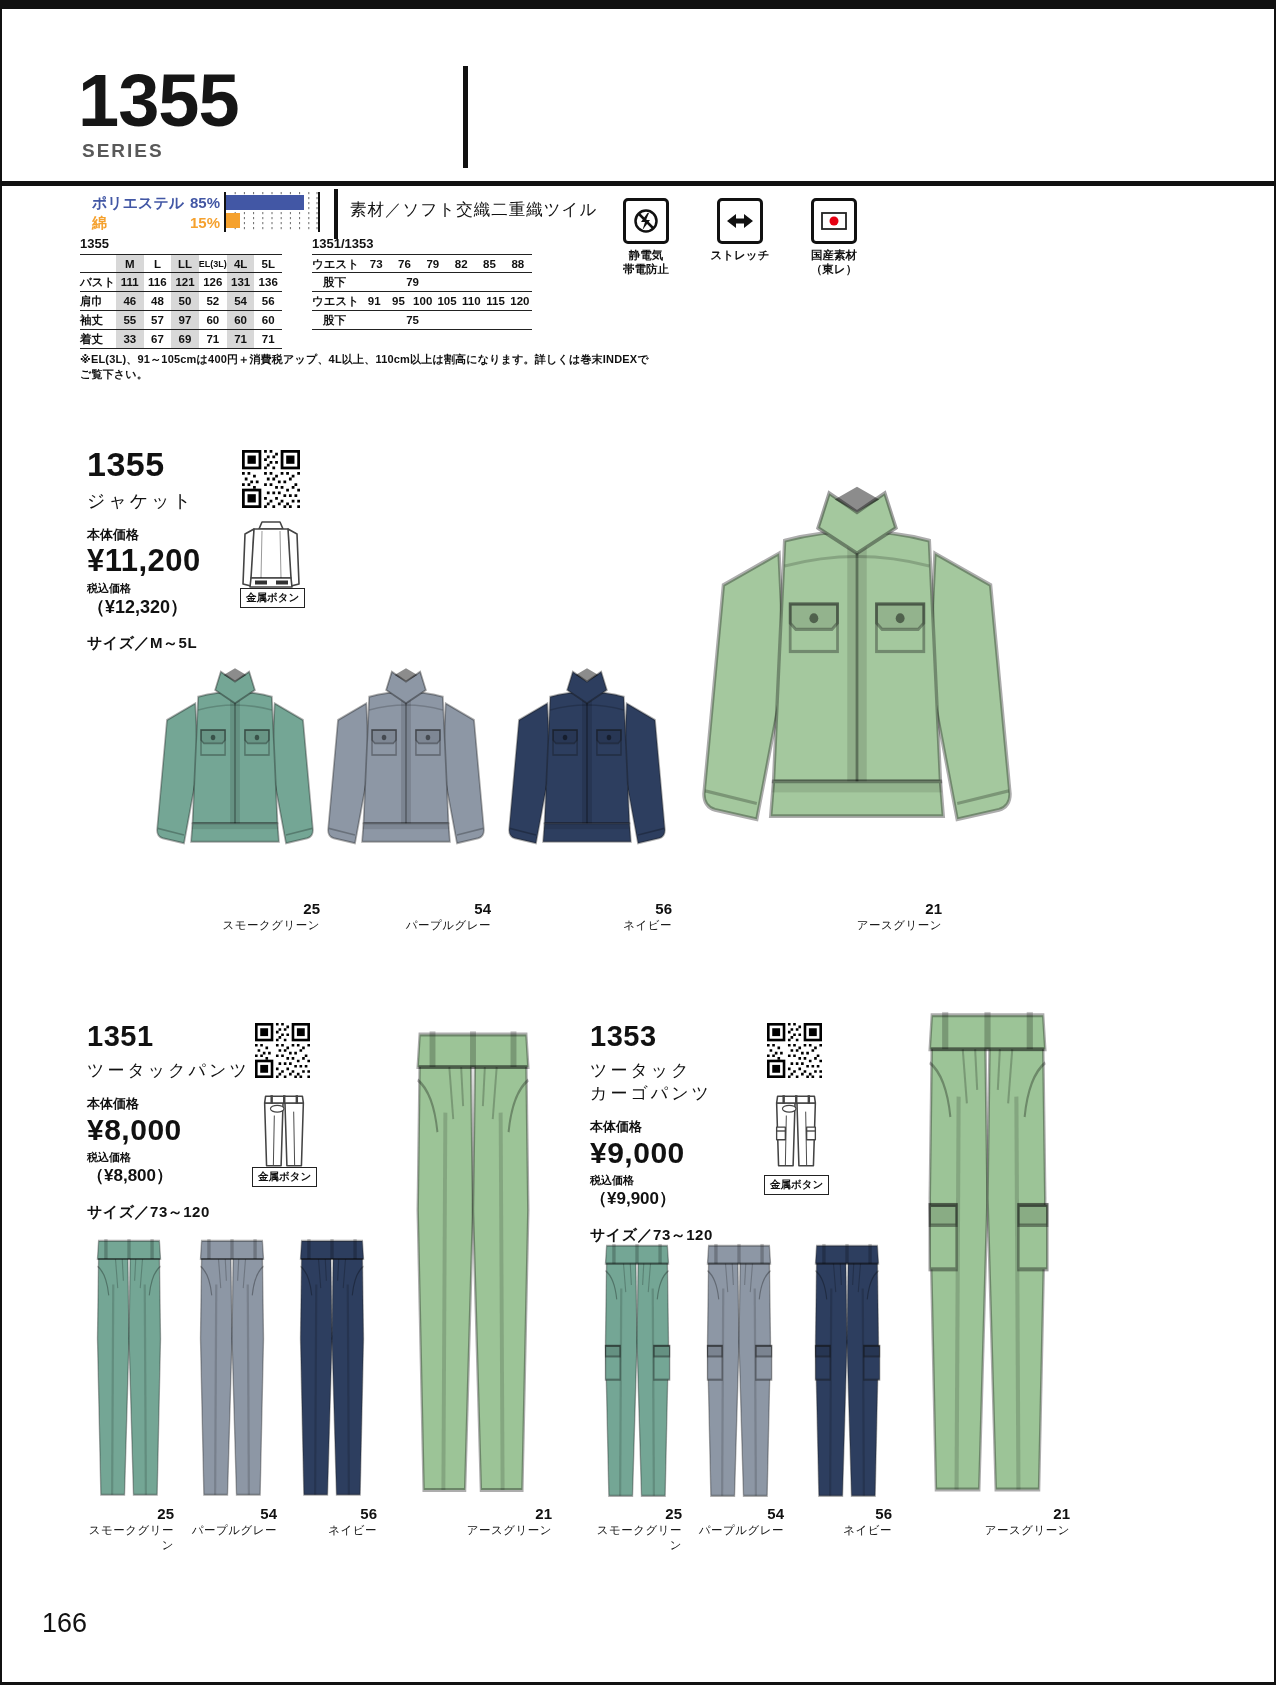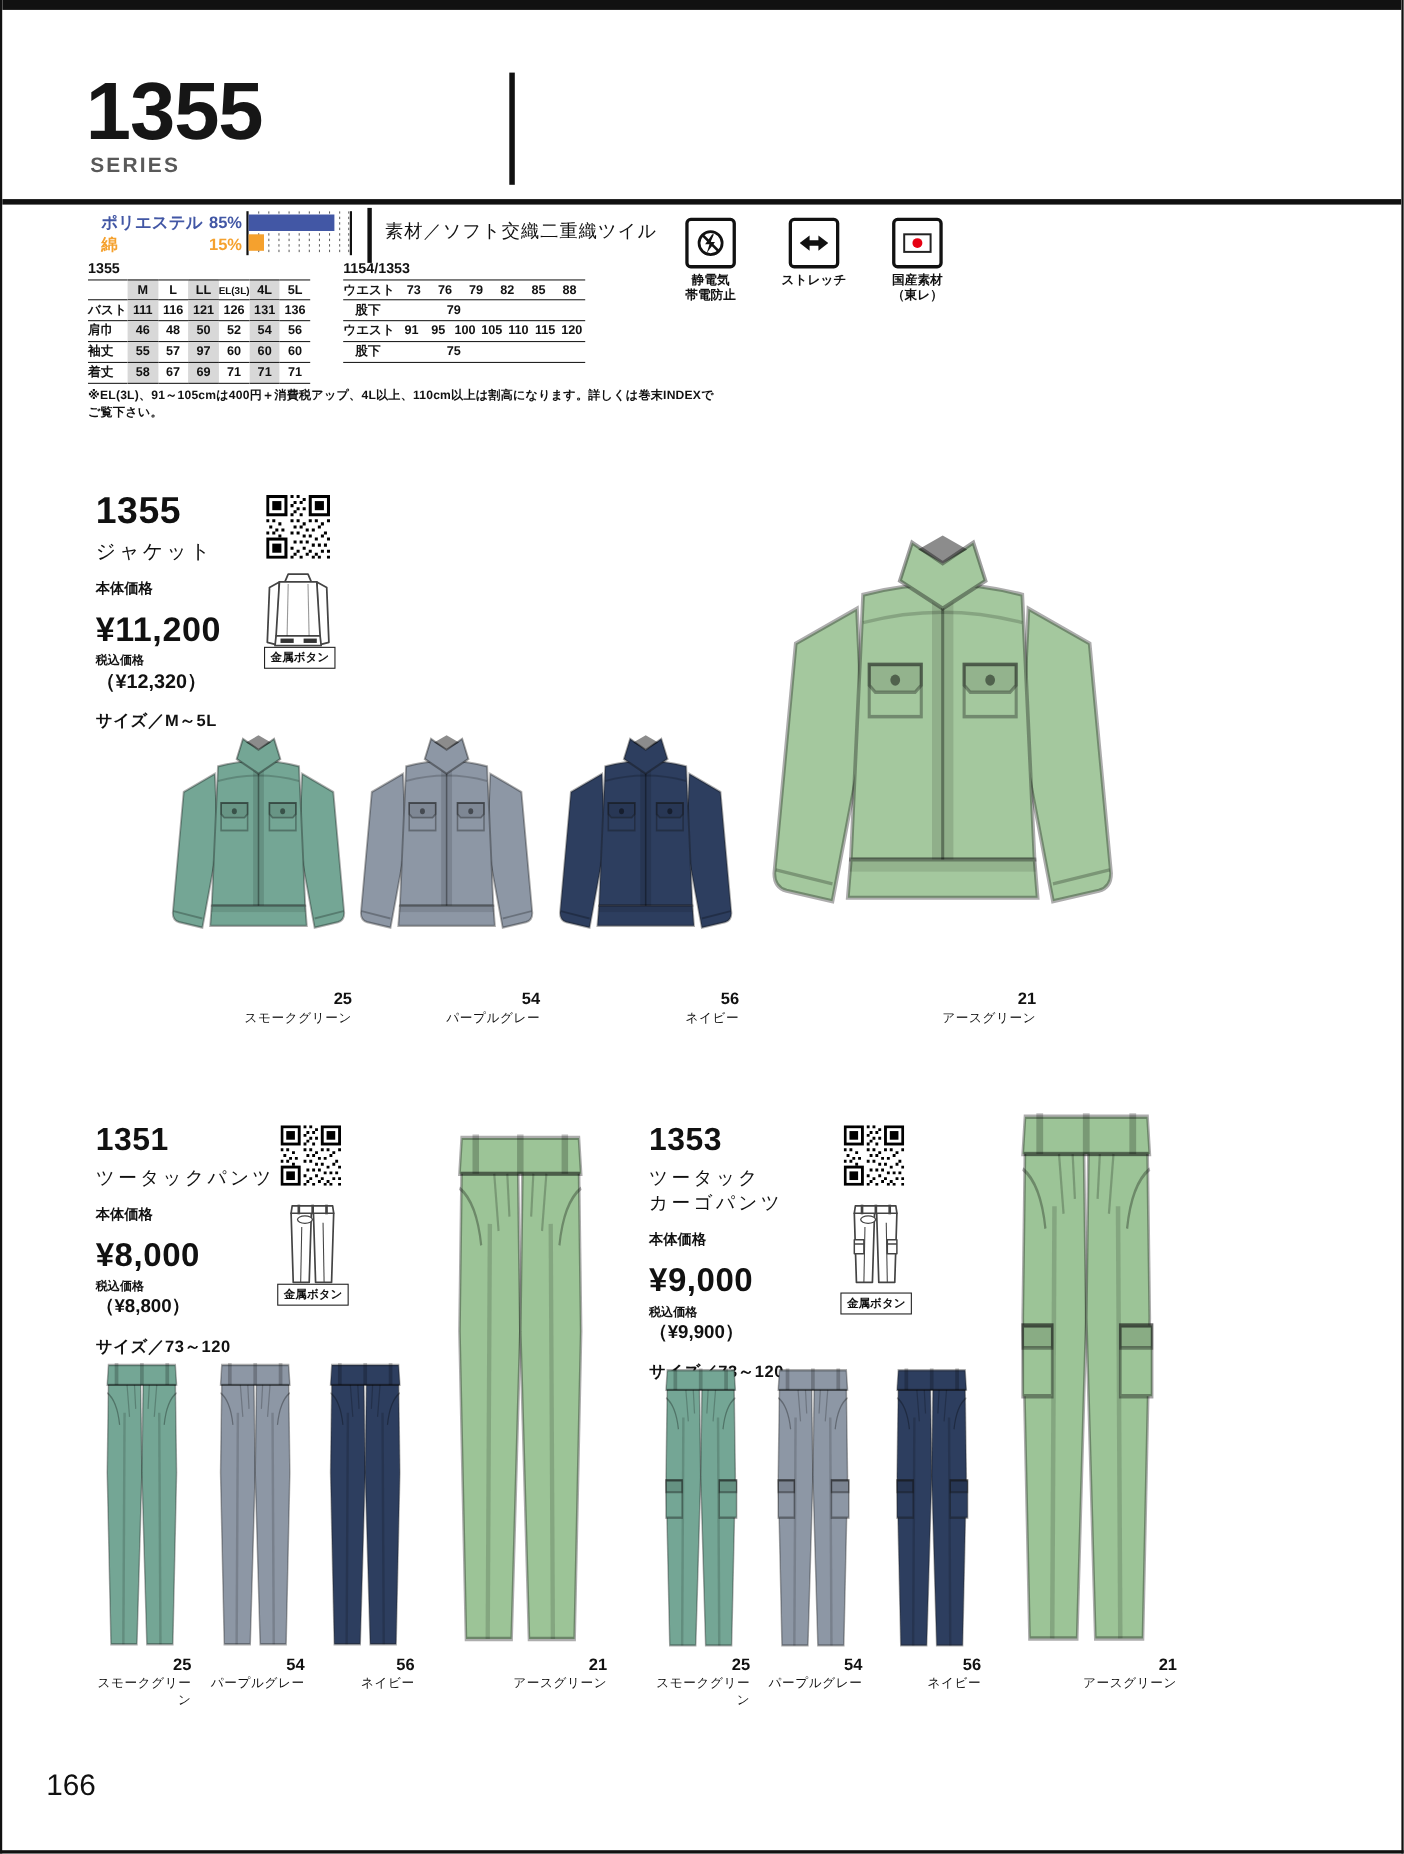--- a/index.html
+++ b/index.html
@@ -53,21 +53,21 @@
   .note { position:absolute; left:78px; top:352px; width:580px; font-size:11px; font-weight:700; letter-spacing:.2px; }
 
   
   .sec { position:absolute; left:0; width:1276px; }
   .grp { position:absolute; top:0; }
   .pinfo { position:absolute; width:230px; }
   .p-code { font-size:34px; font-weight:800; letter-spacing:.5px; }
   .p-code.sm2 { font-size:29px; }
   .p-name { font-size:18px; margin-top:6px; letter-spacing:3px; font-weight:500; line-height:23px; }
   .price-label { font-size:13px; font-weight:800; margin-top:13px; }
-  .price { font-size:31px; font-weight:800; letter-spacing:.5px; line-height:34px;margin-top:12px; }
+  .price { font-size:31px; font-weight:800; letter-spacing:.5px; line-height:34px; }
   .tax-label { font-size:11px; font-weight:700; margin-top:3px; }
   .tax-price { font-size:18px; font-weight:800; line-height:22px; }
   .size-range { font-size:15px; font-weight:800; margin-top:16px; letter-spacing:.5px; }
   .qr { position:absolute; background:#fff; }
   .sketch { position:absolute; }
   .badge { position:absolute; border:1.5px solid #222; font-size:10.5px; font-weight:800;
            padding:2px 5px; background:#fff; white-space:nowrap; }
   .garment { position:absolute; }
   .garment svg { width:100%; height:100%; display:block; }
   .clabel { position:absolute; text-align:right; }
@@ -273,29 +273,29 @@
     <div>54</div>
     <div>56</div>
     <div>袖丈</div>
     <div>55</div>
     <div>57</div>
     <div>97</div>
     <div>60</div>
     <div>60</div>
     <div>60</div>
     <div>着丈</div>
-    <div>58</div>
+    <div>33</div>
     <div>67</div>
     <div>69</div>
     <div>71</div>
     <div>71</div>
     <div>71</div>
   </div>
 
-  <div class="tbl-title" style="left:310px;top:236px">1154/1353</div>
+  <div class="tbl-title" style="left:310px;top:236px">1351/1353</div>
   <div class="pt">
     <div class="row">
       <span class="lbl">ウエスト</span>
       <span class="vals">
         <span>73</span>
         <span>76</span>
         <span>79</span>
         <span>82</span>
         <span>85</span>
         <span>88</span>

